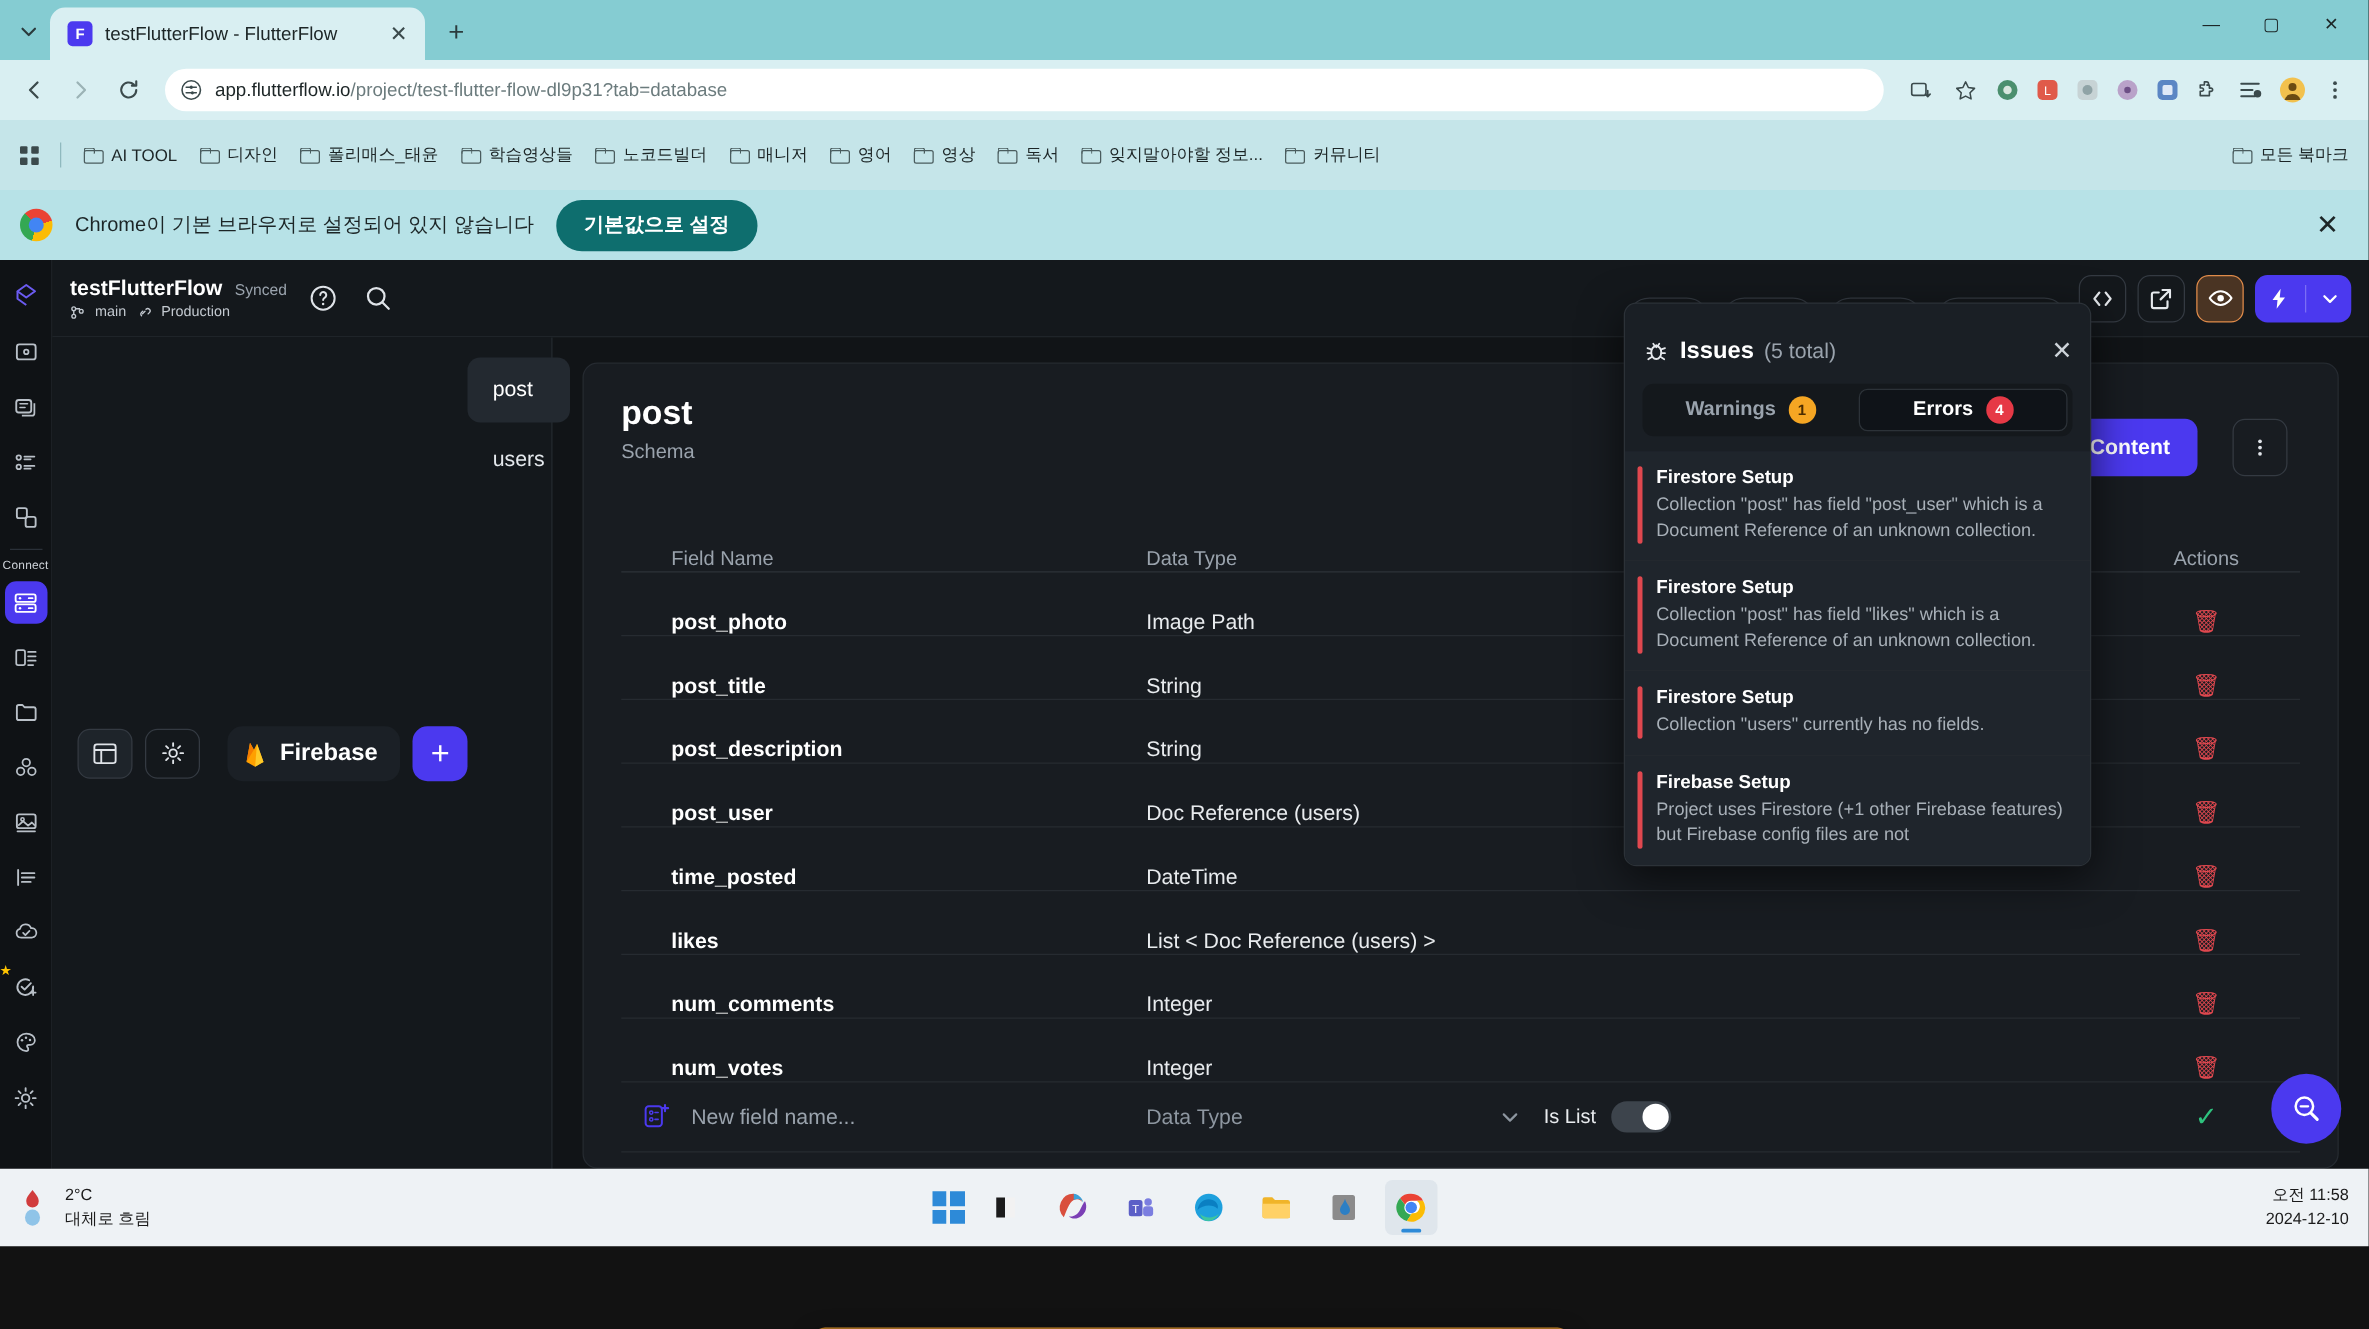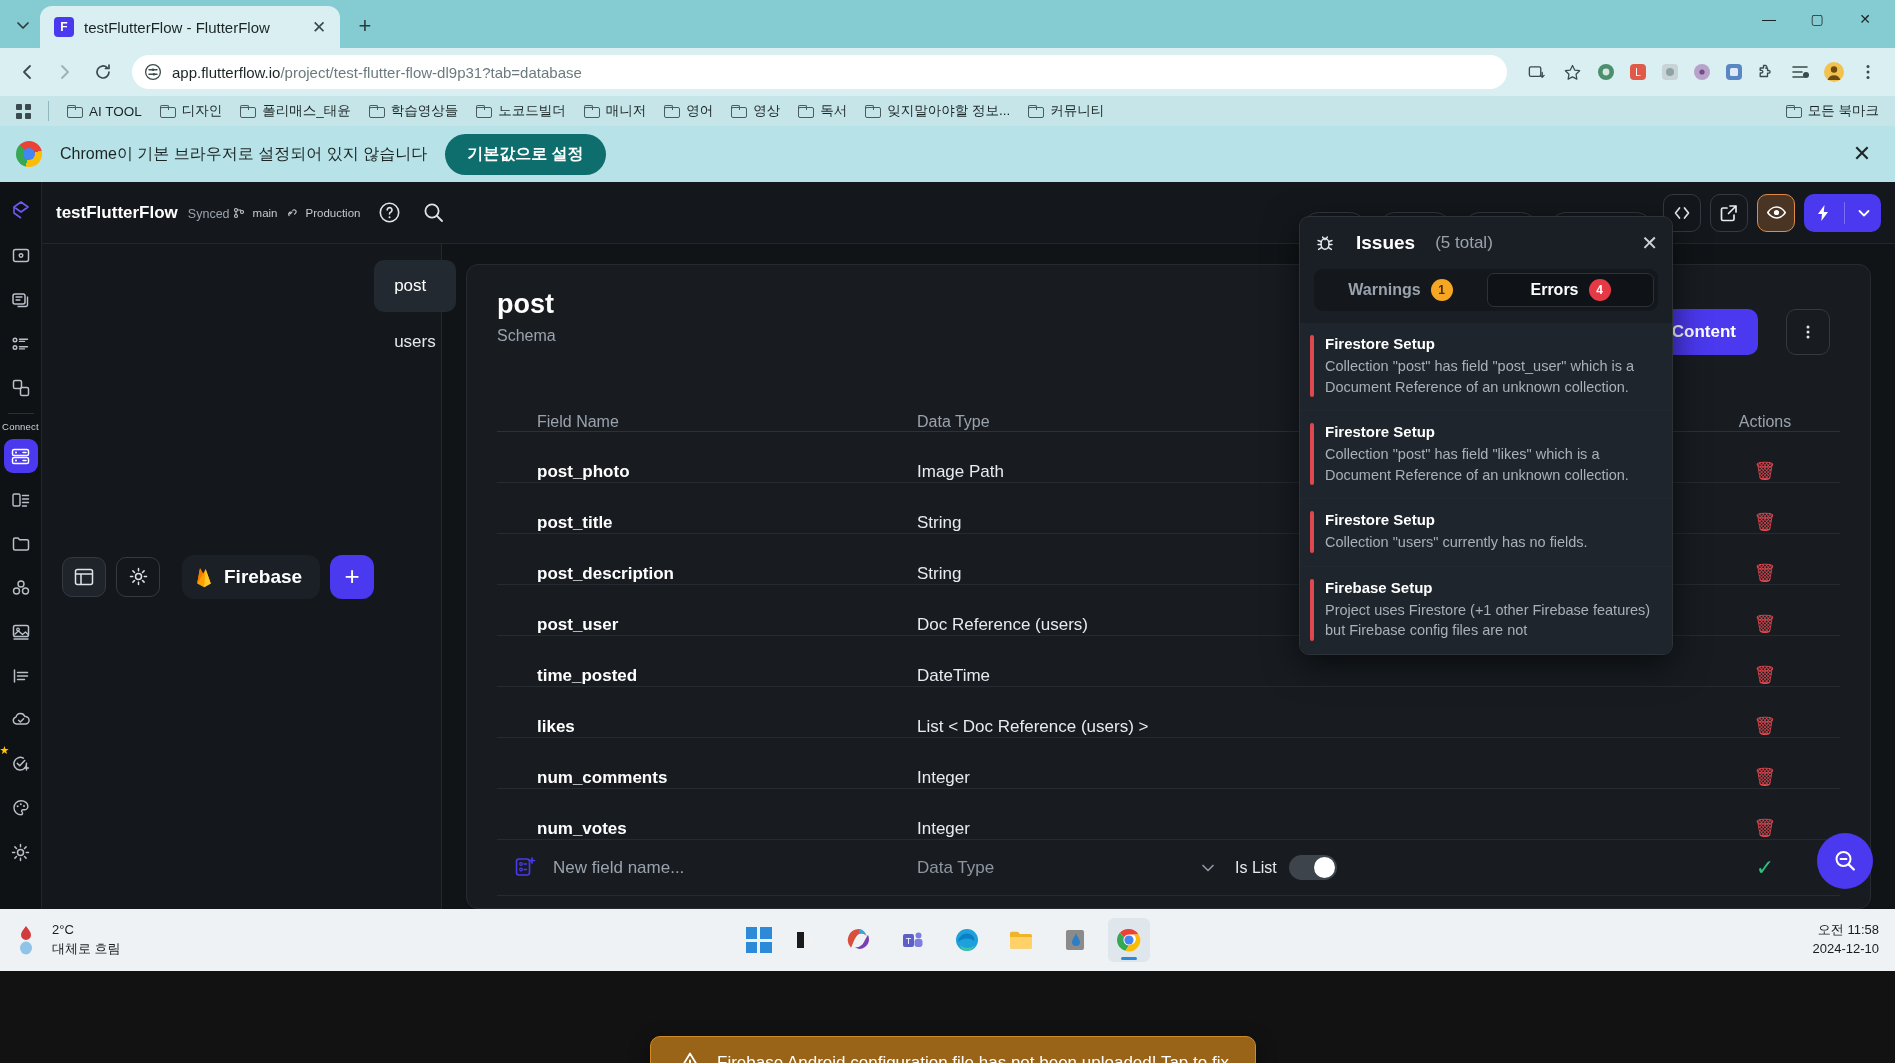--- a/index.html
+++ b/index.html
@@ -51,21 +51,21 @@
     flex: 1; height: 34px; background: #ffffff; border-radius: 18px;
     display: flex; align-items: center; padding: 0 12px; gap: 10px;
     margin: 0 8px; min-width: 0;
   }
   .omnibox-url { font-size: 15px; color: #1c2526; white-space: nowrap; overflow: hidden; text-overflow: ellipsis; }
   .omnibox-url .dim { color: #6b7b7d; }
   .tb-right { display:flex; align-items:center; gap: 2px; }
   .ext-icon { width: 30px; height: 30px; border-radius: 6px; display:flex; align-items:center; justify-content:center; font-size: 14px; }
 
   .bookmarks {
-    height: 30px; background: #c5e5e9; display: flex; align-items: center;
+    height: 56px; background: #c5e5e9; display: flex; align-items: center;
     padding: 0 8px; gap: 2px; font-size: 13.5px; color: #1c2526; overflow: hidden;
   }
   .bm-apps { width: 30px; height: 28px; display:flex; align-items:center; justify-content:center; flex:none; }
   .bm-sep { width: 1px; height: 20px; background: #8fb9be; margin: 0 8px; flex:none; }
   .bm {
     display: flex; align-items: center; gap: 6px; padding: 4px 8px;
     border-radius: 6px; white-space: nowrap; flex: none;
   }
   .bm-folder { width: 16px; height: 13px; position: relative; flex:none; }
   .bm-folder::before {
@@ -114,21 +114,21 @@
   .rail-label { font-size: 9.5px; color: #cfd4da; margin: 4px 0 2px; letter-spacing: .2px; }
   .rail-divider { width: 26px; height:1px; background:#2a3038; margin: 3px 0; }
   .rail-star { position:absolute; left:-4px; top:-3px; color:#ffc400; font-size:11px; }
 
   .ff-body { flex: 1; display: flex; flex-direction: column; min-width: 0; }
 
   .ff-header {
     height: 62px; display: flex; align-items: center; padding: 0 14px;
     background: #14181c; border-bottom: 1px solid #23282e; gap: 14px;
   }
-  .ff-proj { display: flex; flex-direction: row; gap: 3px; }
+  .ff-proj { display: flex; flex-direction: column; gap: 3px; }
   .ff-proj-row1 { display: flex; align-items: baseline; gap: 10px; }
   .ff-proj-name { font-size: 17px; font-weight: 700; color: #fff; }
   .ff-proj-sync { font-size: 12.5px; color: #9aa3ad; }
   .ff-proj-row2 { display: flex; align-items: center; gap: 8px; font-size: 11.5px; color: #c3c9d0; }
   .ff-hicon {
     width: 30px; height: 30px; border-radius: 50%; display:flex; align-items:center;
     justify-content:center; color:#dfe3e8;
   }
   .ff-tools { margin-left: auto; display:flex; align-items:center; gap: 9px; }
   .pill {
@@ -224,21 +224,21 @@
   .toggle { width: 48px; height: 25px; border-radius: 13px; background:#3d444c; position: relative; }
   .toggle::after { content:''; position:absolute; right:2px; top:2px; width:21px; height:21px; border-radius:50%; background:#fff; }
   .check-ok { color:#2ec27e; font-size: 22px; }
 
   
   .issues {
     position: absolute; right: 222px; top: 34px; width: 374px;
     background: #1a1f25; border: 1px solid #2c3views; border: 1px solid #2c3238;
     border-radius: 10px; box-shadow: 0 10px 34px rgba(0,0,0,.6); overflow: hidden; z-index: 40;
   }
-  .issues-head { display:flex; align-items:center; gap: 20px; padding: 14px 14px 10px; }
+  .issues-head { display:flex; align-items:center; gap: 8px; padding: 14px 14px 10px; margin-top: 11px; }
   .issues-title { font-size: 19px; font-weight: 800; color:#fff; }
   .issues-count { font-size: 17px; color:#9aa3ad; }
   .issues-x { margin-left: auto; color:#cdd3d9; font-size: 20px; }
   .seg {
     margin: 4px 14px 12px; height: 42px; background:#14181c; border-radius: 9px;
     display:flex; align-items:center; padding: 4px; gap: 4px;
   }
   .seg-btn {
     flex:1; height: 100%; border-radius: 7px; display:flex; align-items:center;
     justify-content:center; gap: 10px; font-size: 16px; color:#9aa3ad; font-weight: 600;

